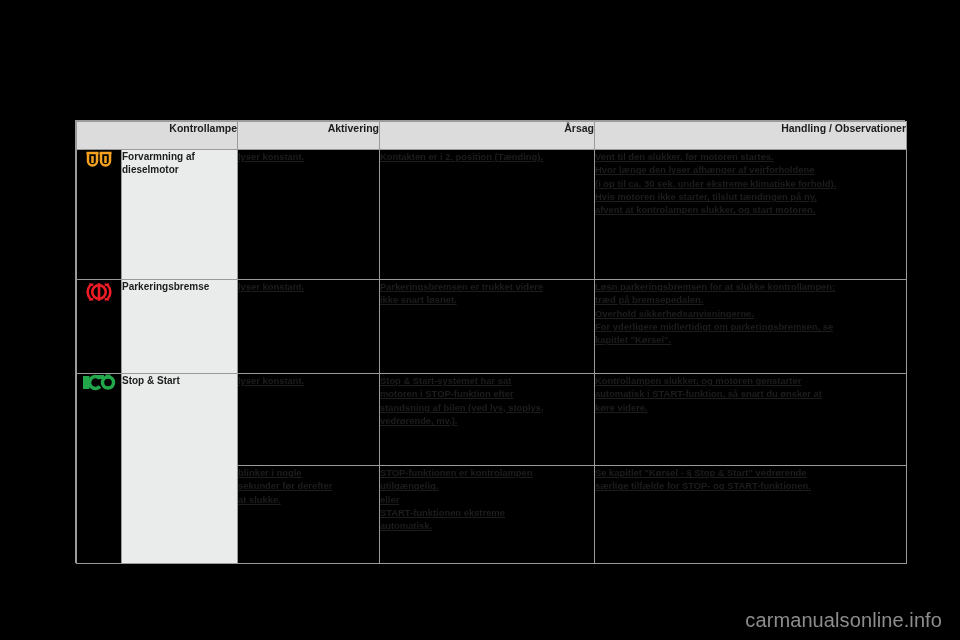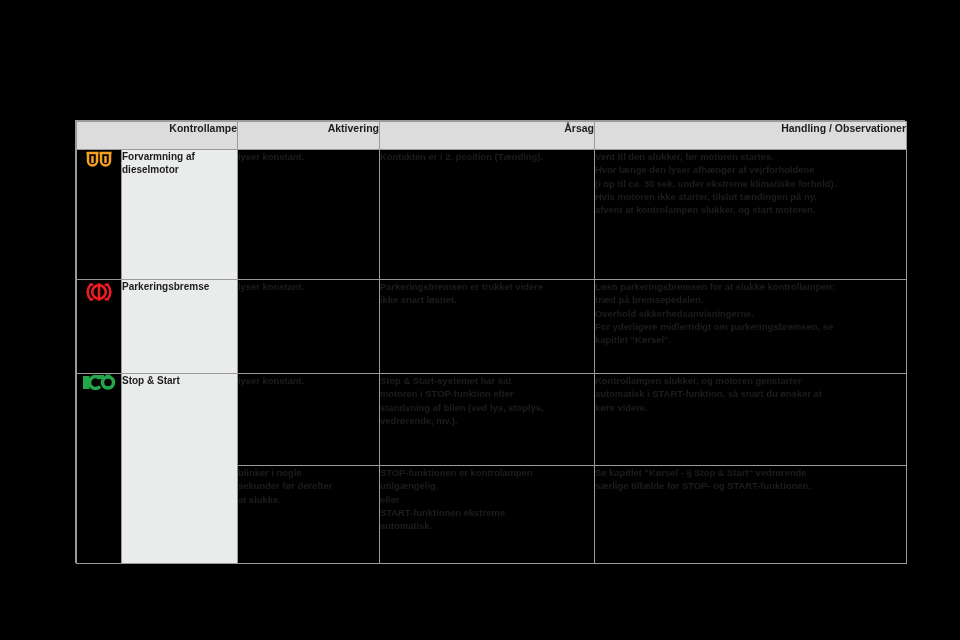--- a/index.html
+++ b/index.html
@@ -76,21 +76,21 @@
     padding: 11px 8px 8px 9px;
   }
   td.dark-cell {
     background: #000000;
     color: #1d1d1d;
     font-size: 9.4px;
     font-weight: bold;
     line-height: 1.42;
     padding: 11px 9px 8px 9px;
   }
-  td.dark-cell .ln { display: block; white-space: nowrap; }
+  td.dark-cell .ln { display: block; white-space: nowrap; text-decoration: underline; }
 
   
   .icon-box { display: inline-block; line-height: 0; }
 
   
   .ico-preheat { width: 28px; height: 20px; }
   .ico-park    { width: 26px; height: 24px; }
   .ico-eco     { width: 34px; height: 17px; }
 
   
@@ -240,14 +240,15 @@
           <td class="dark-cell">
             <span class="ln">Se kapitlet "Kørsel - § Stop &amp; Start" vedrørende</span>
             <span class="ln">særlige tilfælde for STOP- og START-funktionen.</span>
           </td>
         </tr>
 
       </tbody>
     </table>
   </div>
 
+  <div id="watermark">carmanualsonline.info</div>
 
 </div>
 
 </body></html>

